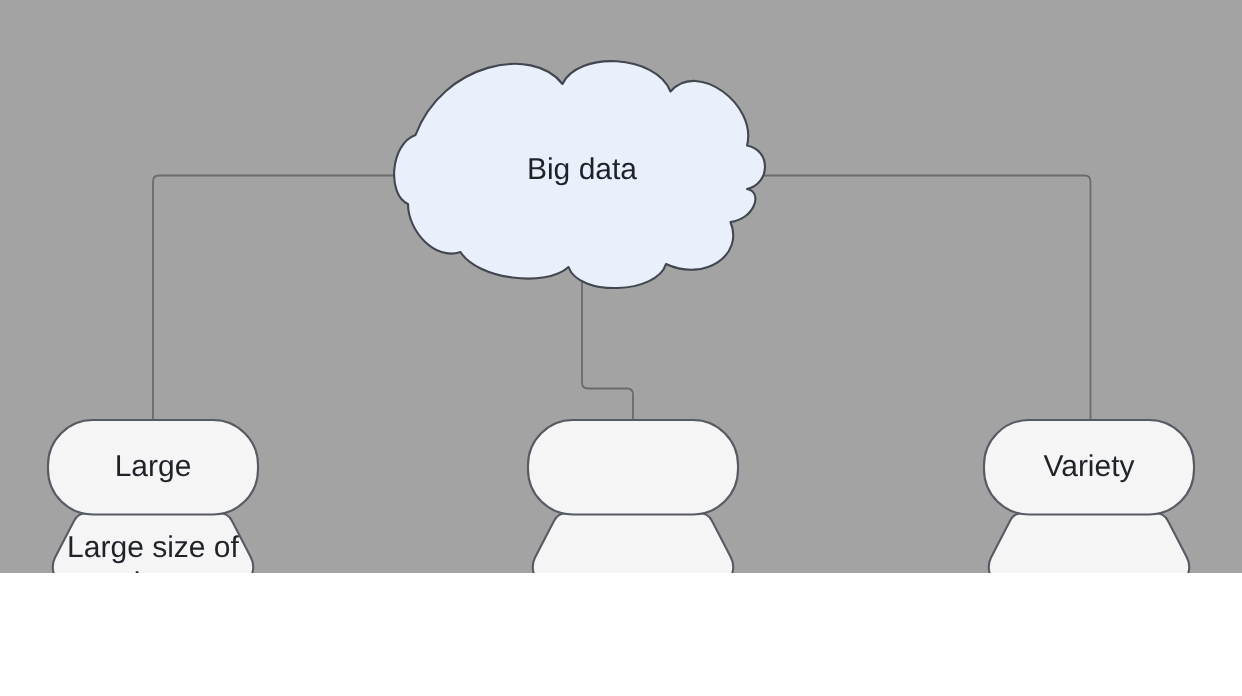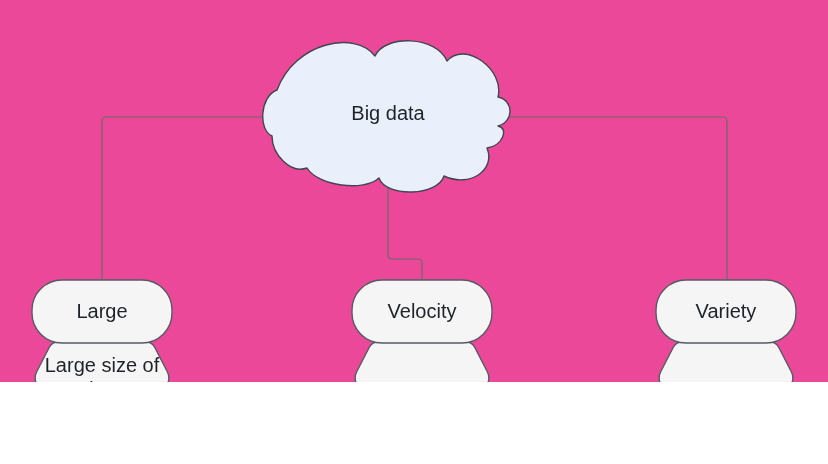--- a/index.html
+++ b/index.html
@@ -1,20 +1,20 @@
 <!DOCTYPE html>
 <html><head>
 <meta charset="utf-8">
 <style>
   html, body { margin: 0; padding: 0; background: #ffffff; }
   .canvas {
     position: relative;
     width: 828px;
     height: 382px;
-    background: #ec4899;
+    background: #a3a3a3;
     overflow: hidden;
     font-family: "Liberation Sans", sans-serif;
   }
   .canvas svg { position: absolute; left: 0; top: 0; }
   .connector {
     fill: none;
     stroke: var(--connector, #6b6b6b);
     stroke-width: 1.2;
     stroke-linecap: butt;
   }
@@ -75,17 +75,16 @@
 
     <use href="#hex" class="node-shape" transform="translate(726,385.5)"></use>
     <rect class="node-shape" x="656" y="280" width="140" height="63" rx="30" ry="30"></rect>
   </svg>
 
   <div class="label" style="left:288px; top:100px; width:200px;">Big data</div>
 
   <div class="label" style="left:32px; top:298px; width:140px;">Large</div>
   <div class="label wrap" style="left:40px; top:353px; width:124px;">Large size of data</div>
 
-  <div class="label" style="left:352px; top:298px; width:140px;">Velocity</div>
 
   <div class="label" style="left:656px; top:298px; width:140px;">Variety</div>
 
 </div>
 
 </body></html>

